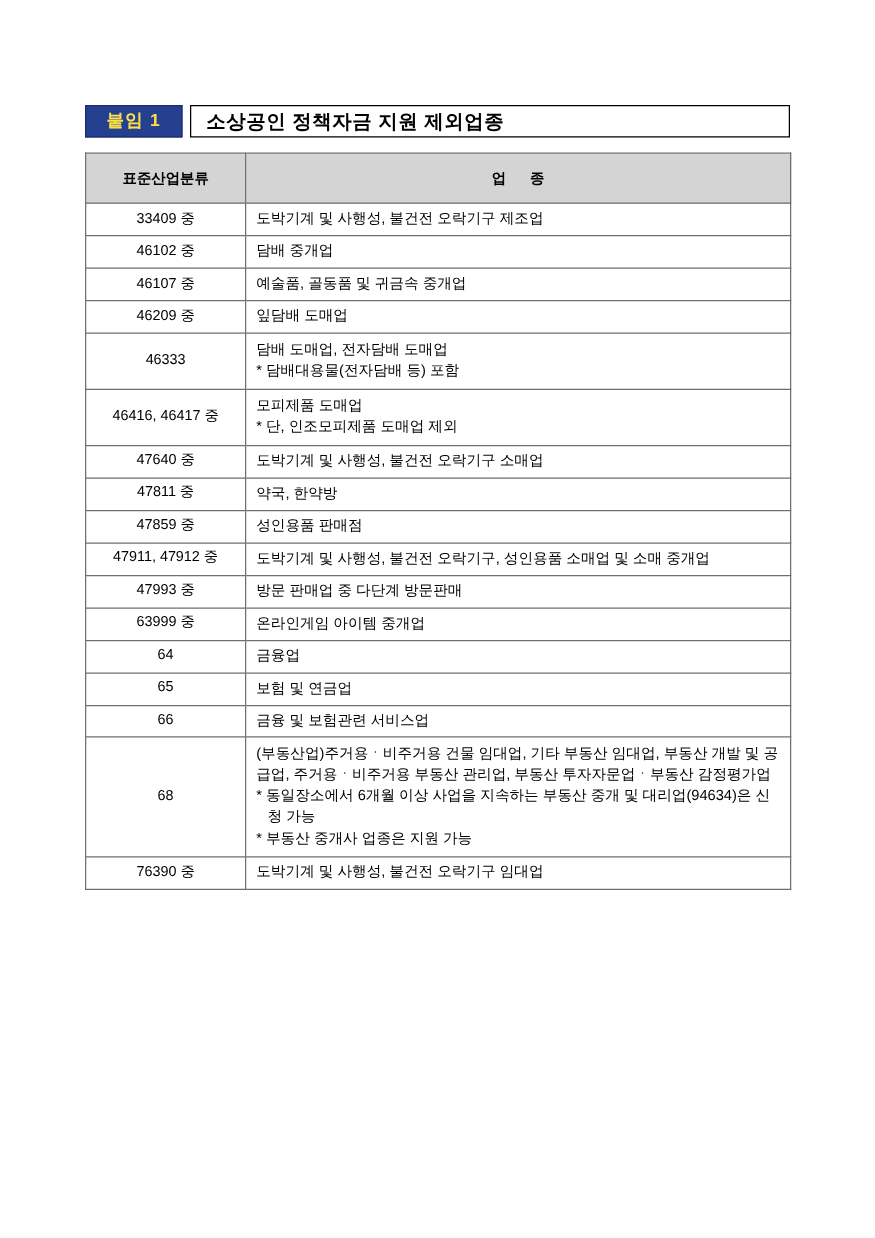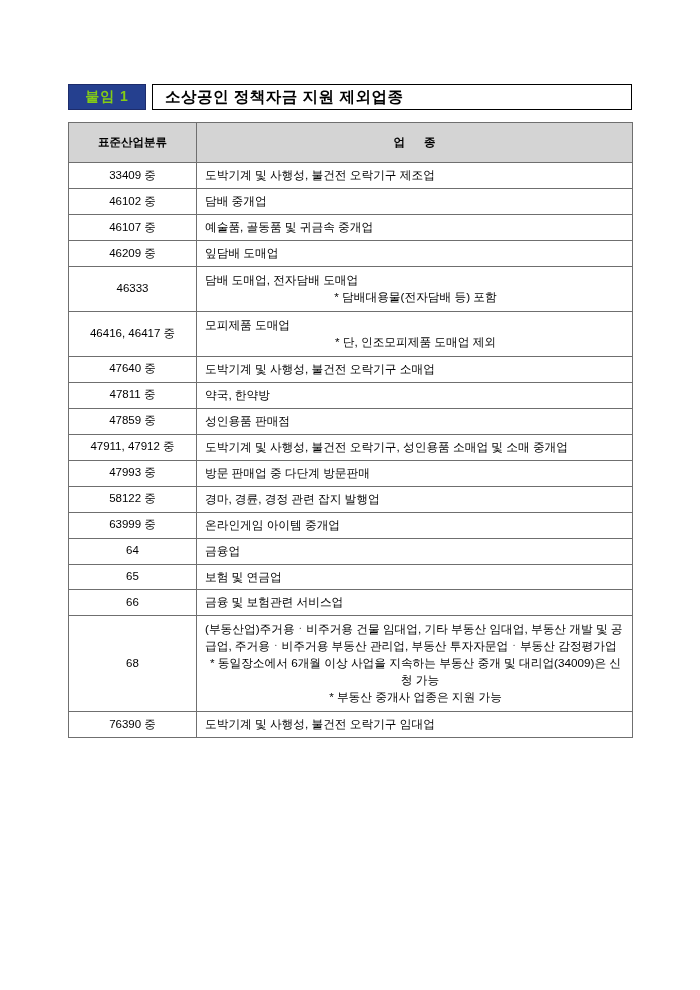--- a/index.html
+++ b/index.html
@@ -29,21 +29,21 @@
     width: 564px;
     height: 26px;
     display: flex;
     align-items: stretch;
   }
   .badge {
     width: 78px;
     border: 1.5px solid #1d2c6b;
     background: #1f3a93;
     background: #25408f;
-    color: #84cc16;
+    color: #fde047;
     font-size: 14px;
     font-weight: bold;
     display: flex;
     align-items: center;
     justify-content: center;
     letter-spacing: 1px;
     box-sizing: border-box;
   }
   .title-box {
     flex: 1;
@@ -102,21 +102,20 @@
     display: block;
     white-space: nowrap;
   }
   td.desc .line.wrap {
     white-space: normal;
   }
   td.desc .indent {
     display: block;
     padding-left: 9px;
     text-indent: -9px;
-    text-align: center;
   }
   td.desc.block {
     padding-top: 5px;
     padding-bottom: 5px;
   }
 </style>
 </head>
 <body>
 
 <div class="page">
@@ -200,26 +199,20 @@
             <span class="line">도박기계 및 사행성, 불건전 오락기구, 성인용품 소매업 및 소매 중개업</span>
           </td>
         </tr>
         <tr>
           <td class="code">47993 중</td>
           <td class="desc">
             <span class="line">방문 판매업 중 다단계 방문판매</span>
           </td>
         </tr>
         <tr>
-          <td class="code">58122 중</td>
-          <td class="desc">
-            <span class="line">경마, 경륜, 경정 관련 잡지 발행업</span>
-          </td>
-        </tr>
-        <tr>
           <td class="code">63999 중</td>
           <td class="desc">
             <span class="line">온라인게임 아이템 중개업</span>
           </td>
         </tr>
         <tr>
           <td class="code">64</td>
           <td class="desc">
             <span class="line">금융업</span>
           </td>
@@ -233,21 +226,21 @@
         <tr>
           <td class="code">66</td>
           <td class="desc">
             <span class="line">금융 및 보험관련 서비스업</span>
           </td>
         </tr>
         <tr>
           <td class="code">68</td>
           <td class="desc block">
             <span class="line wrap">(부동산업)주거용ㆍ비주거용 건물 임대업, 기타 부동산 임대업, 부동산 개발 및 공급업, 주거용ㆍ비주거용 부동산 관리업, 부동산 투자자문업ㆍ부동산 감정평가업</span>
-            <span class="line indent wrap">* 동일장소에서 6개월 이상 사업을 지속하는 부동산 중개 및 대리업(34009)은 신청 가능</span>
+            <span class="line indent wrap">* 동일장소에서 6개월 이상 사업을 지속하는 부동산 중개 및 대리업(94634)은 신청 가능</span>
             <span class="line indent">* 부동산 중개사 업종은 지원 가능</span>
           </td>
         </tr>
         <tr>
           <td class="code">76390 중</td>
           <td class="desc">
             <span class="line">도박기계 및 사행성, 불건전 오락기구 임대업</span>
           </td>
         </tr>
       </tbody>

